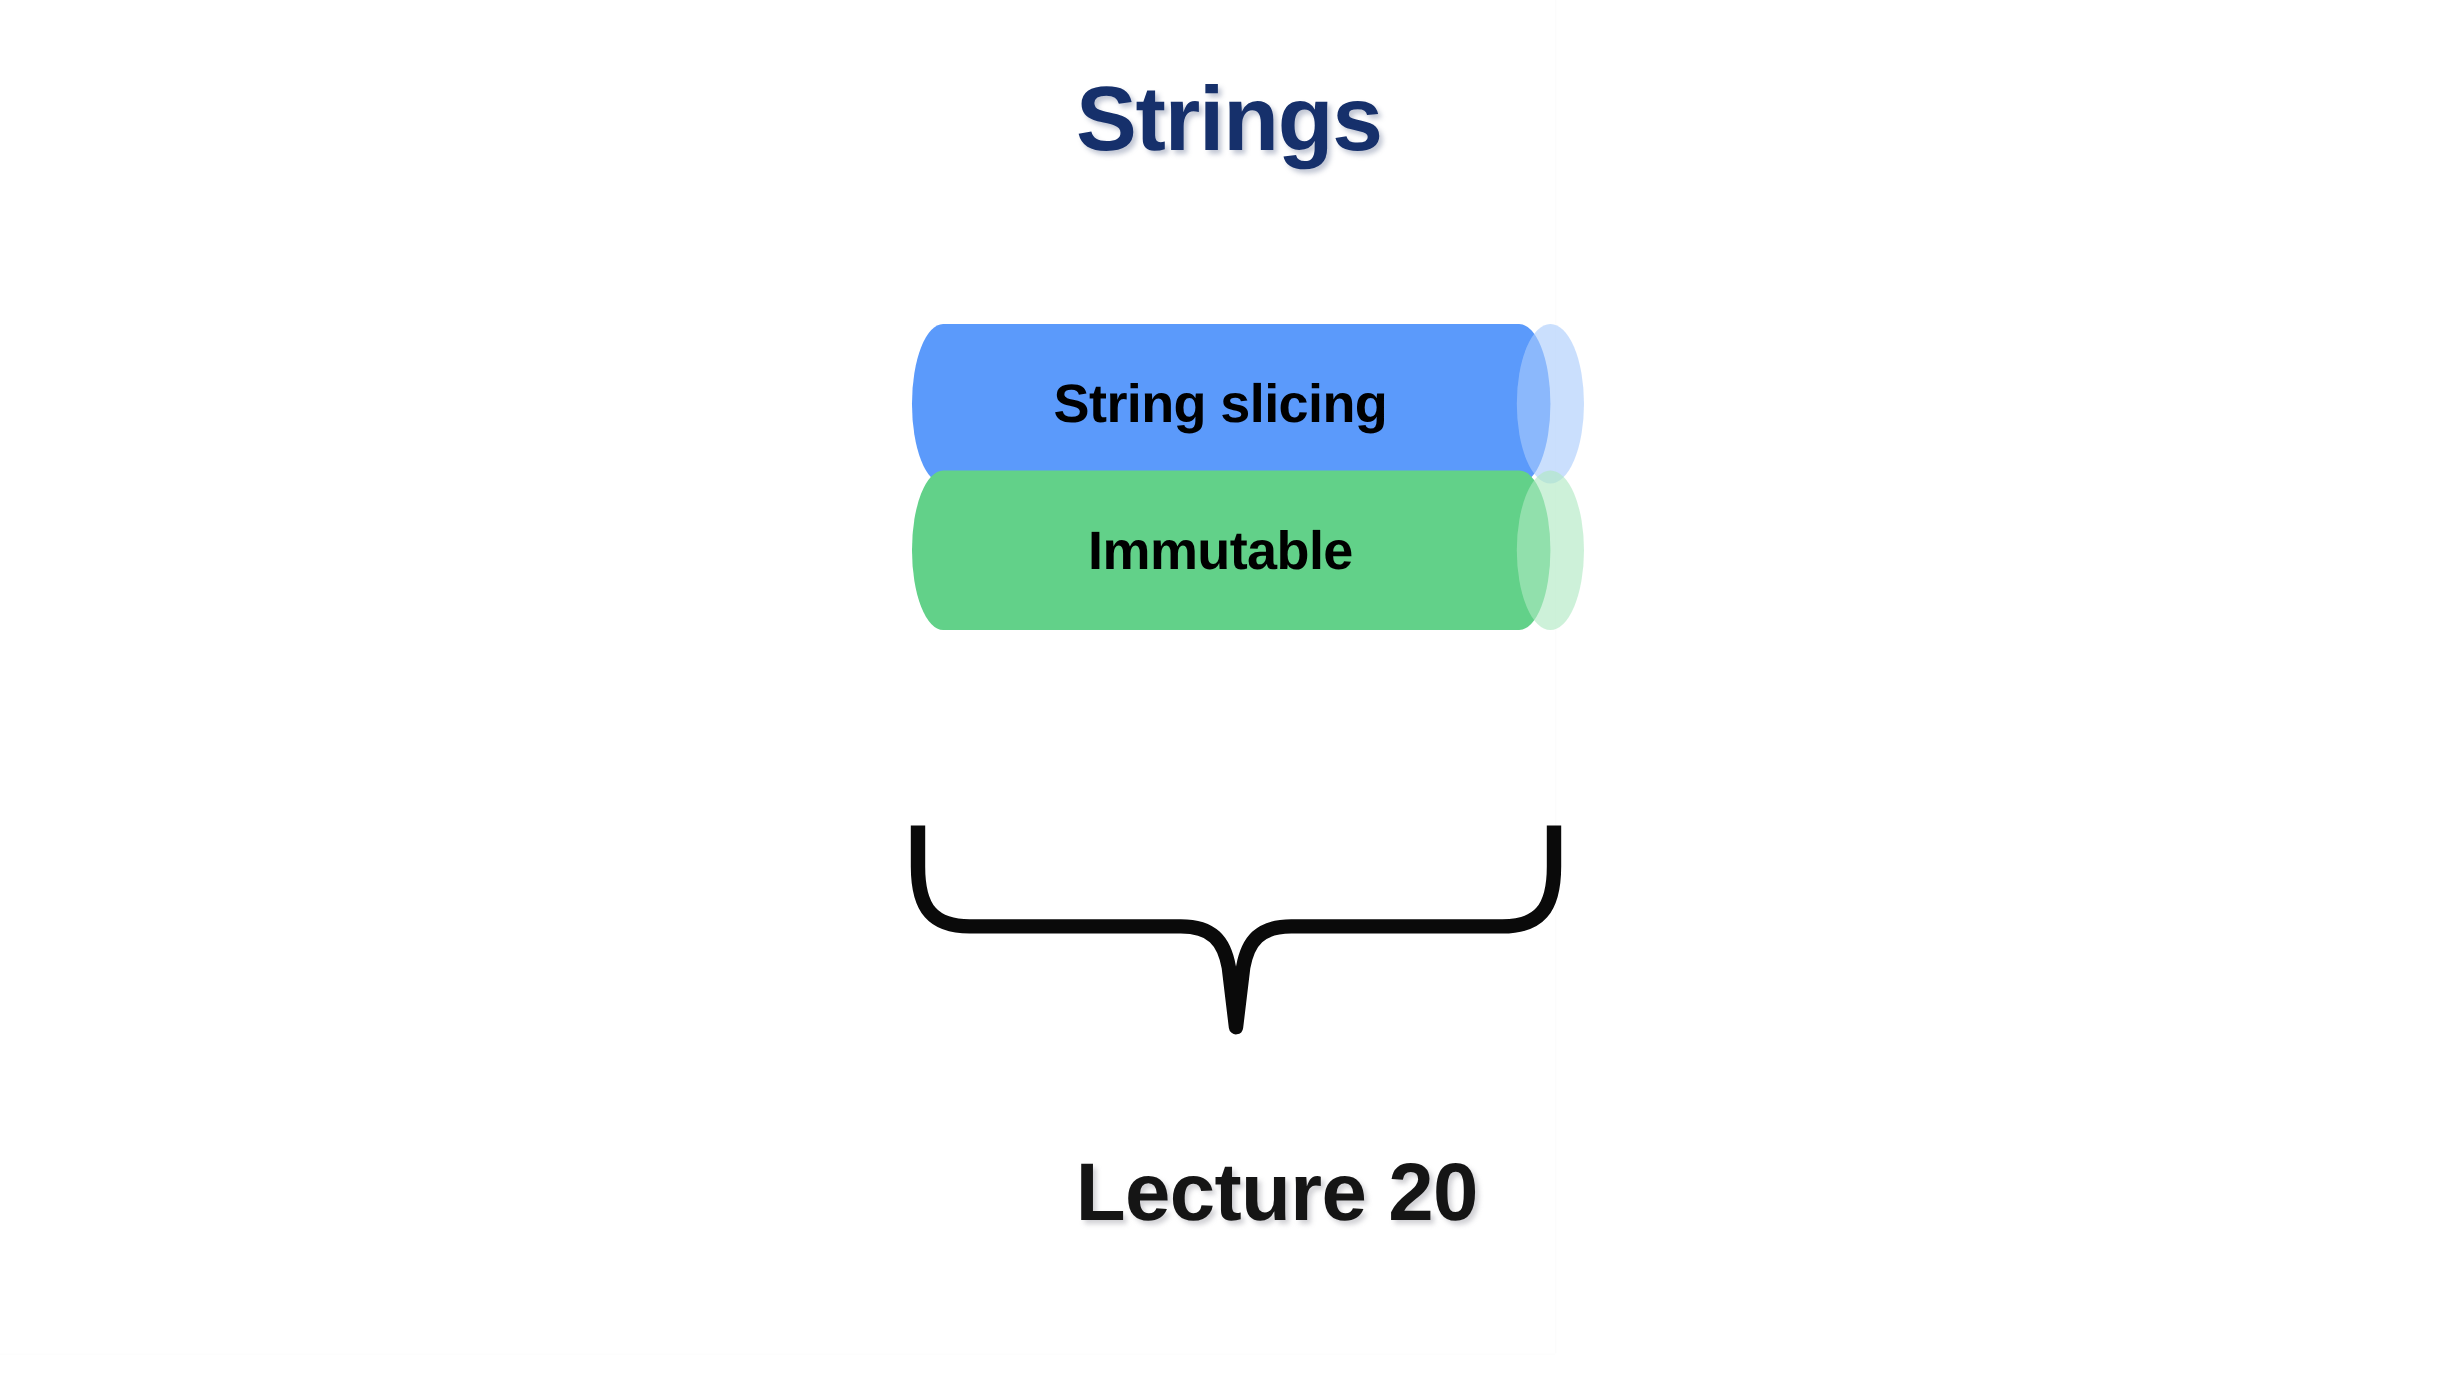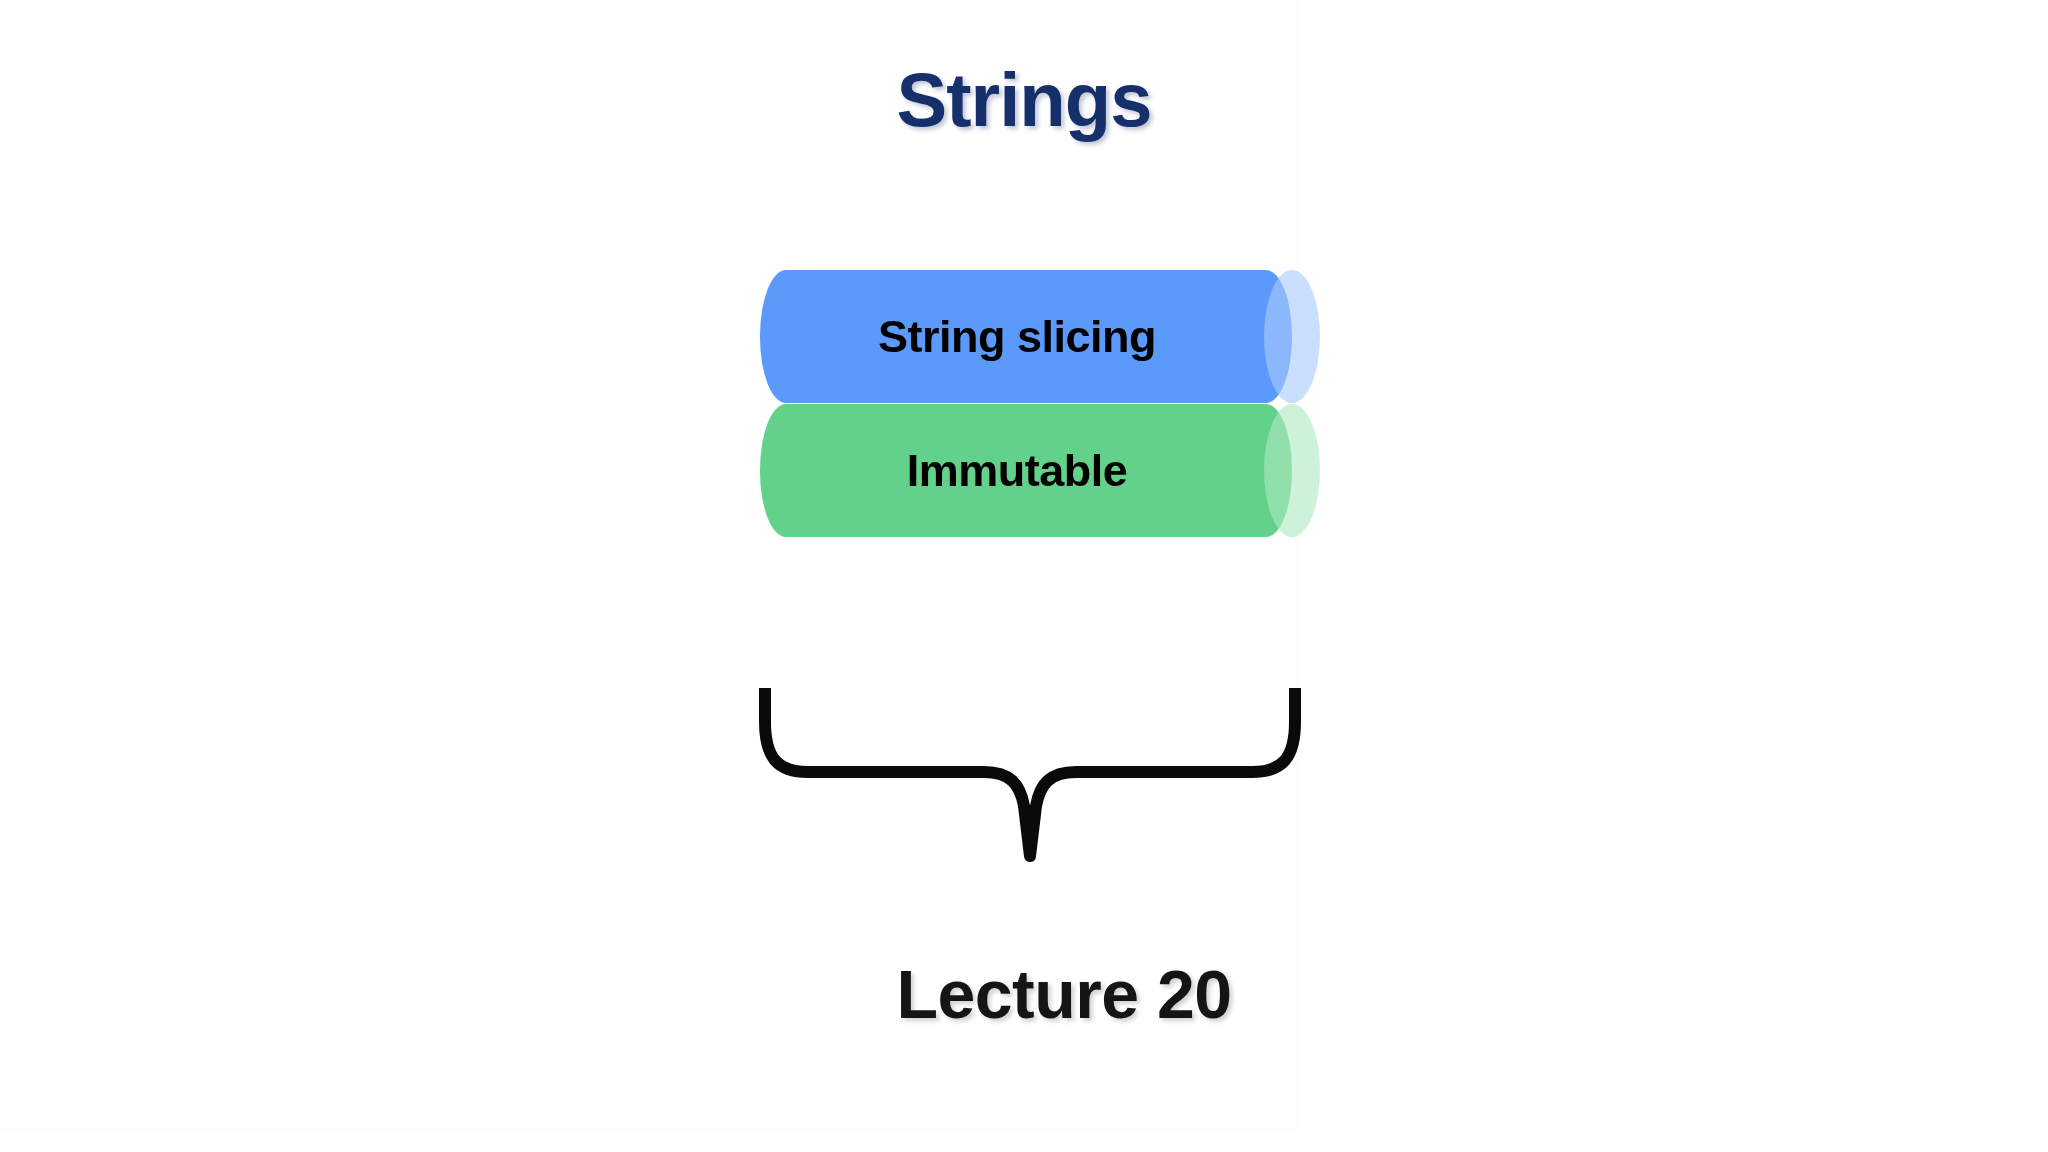--- a/index.html
+++ b/index.html
@@ -63,21 +63,21 @@
     height: 402px;
   }
 
   .cylinder {
     position: absolute;
     left: 0;
     width: 532px;
     height: 133px;
   }
   .cyl-1 { top: 0px; }
-  .cyl-2 { top: 134px; text-align: center; }
+  .cyl-2 { top: 122px; text-align: center; }
   .cyl-3 { top: 268px; }
 
   
   .cyl-body {
     position: absolute;
     left: 0;
     top: 0;
     width: 532px;
     height: 133px;
     border-radius: 26px / 66px;

